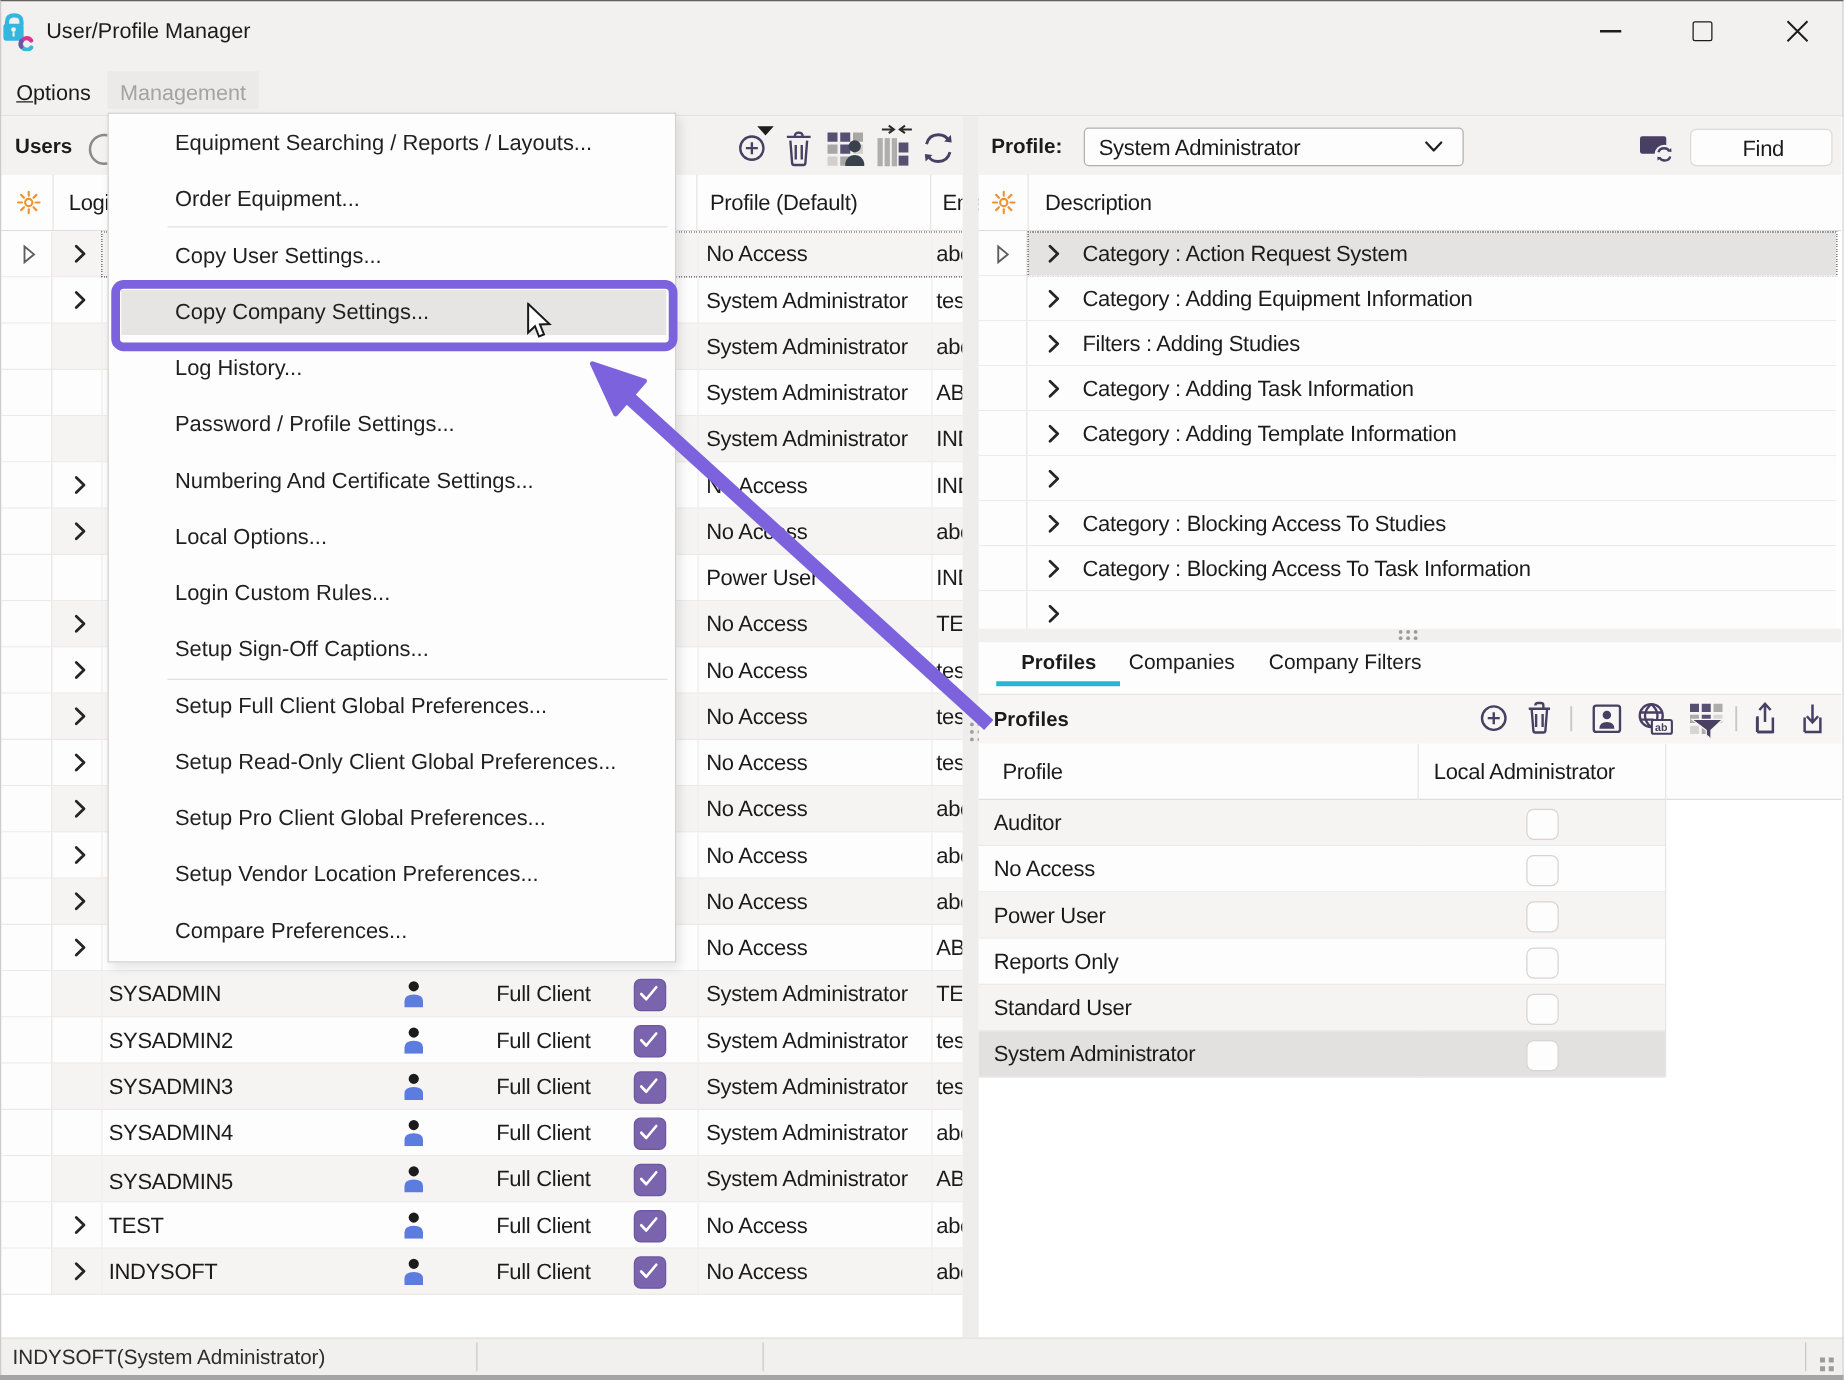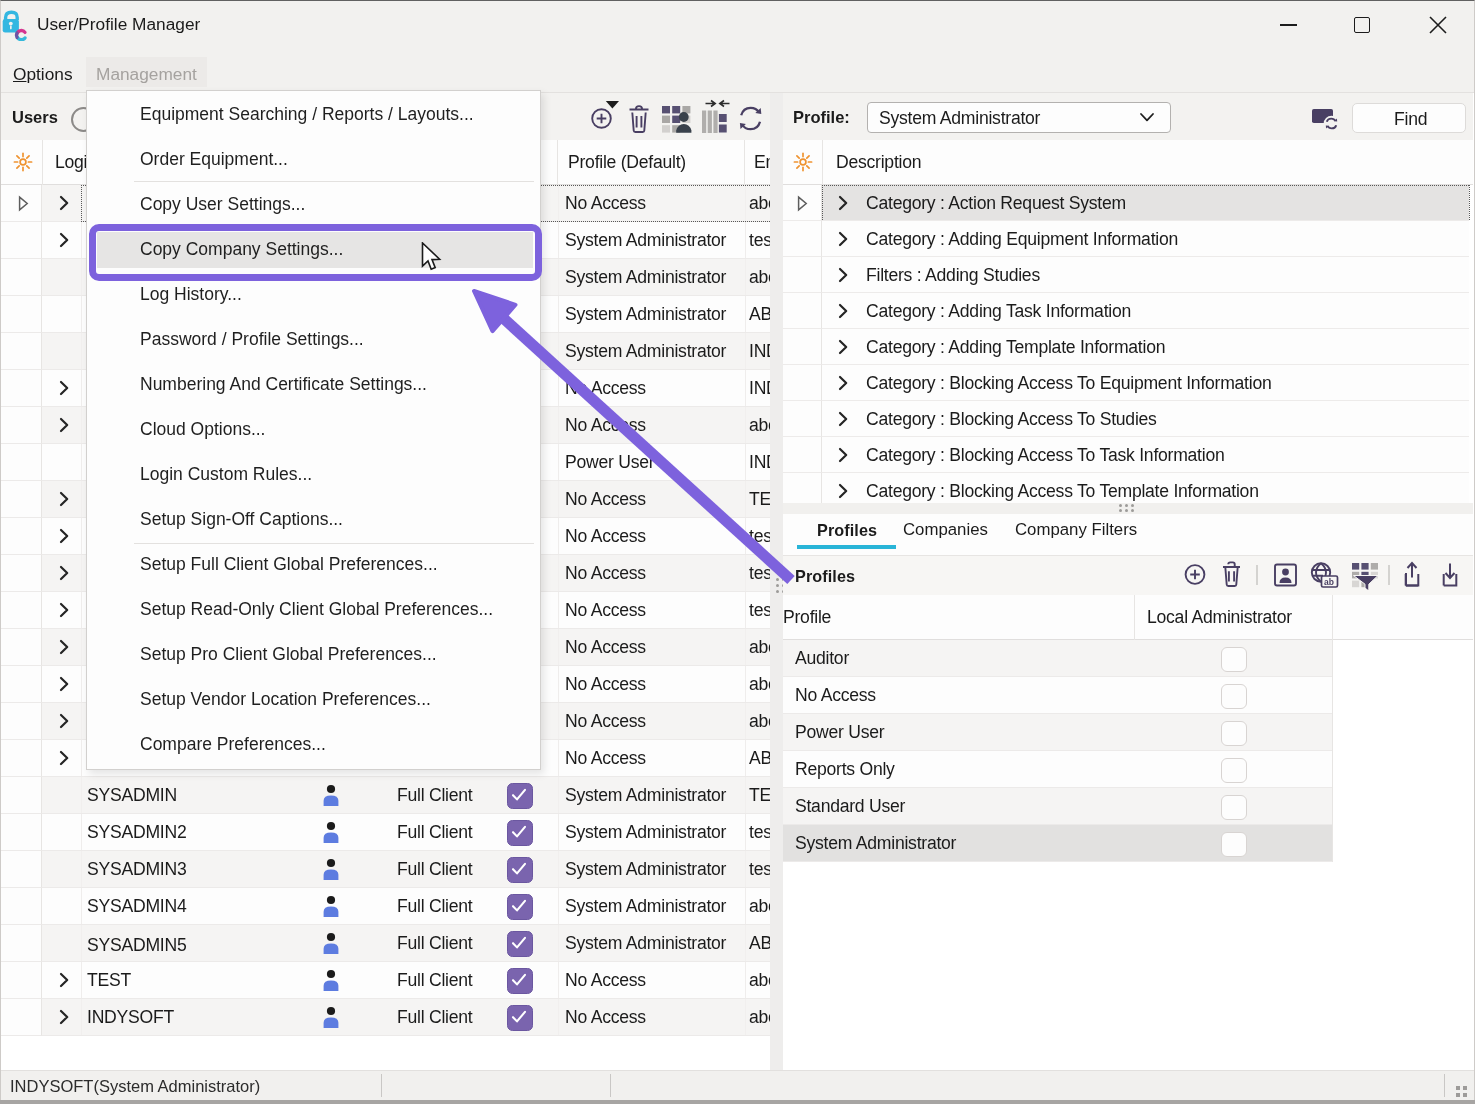--- a/index.html
+++ b/index.html
@@ -456,39 +456,37 @@
 <div class="abs" style="left:0;top:144px;width:39px;height:36px;background:#fdfdfd;border-bottom:1px solid #edebea;border-right:1px solid #e7e5e3;box-sizing:border-box"></div>
 <svg class="abs" style="left:55px;top:154px" width="10" height="16" viewBox="0 0 10 16">
         <polyline points="2,2 8.2,8 2,14" fill="none" stroke="#252525" stroke-width="2.2" stroke-linecap="round" stroke-linejoin="round"></polyline>
       </svg>
 <div class="txt" style="left:83px;top:154px">Category : Adding Template Information</div>
 <div class="abs" style="left:39px;top:180px;width:647px;height:36px;background:#fdfdfd;border-bottom:1px solid #edebea;box-sizing:border-box"></div>
 <div class="abs" style="left:0;top:180px;width:39px;height:36px;background:#fdfdfd;border-bottom:1px solid #edebea;border-right:1px solid #e7e5e3;box-sizing:border-box"></div>
 <svg class="abs" style="left:55px;top:190px" width="10" height="16" viewBox="0 0 10 16">
         <polyline points="2,2 8.2,8 2,14" fill="none" stroke="#252525" stroke-width="2.2" stroke-linecap="round" stroke-linejoin="round"></polyline>
       </svg>
-<div class="txt" style="left:83px;top:190px">Category : Blocking Access To Equipment Information</div>
 <div class="abs" style="left:39px;top:216px;width:647px;height:36px;background:#fdfdfd;border-bottom:1px solid #edebea;box-sizing:border-box"></div>
 <div class="abs" style="left:0;top:216px;width:39px;height:36px;background:#fdfdfd;border-bottom:1px solid #edebea;border-right:1px solid #e7e5e3;box-sizing:border-box"></div>
 <svg class="abs" style="left:55px;top:226px" width="10" height="16" viewBox="0 0 10 16">
         <polyline points="2,2 8.2,8 2,14" fill="none" stroke="#252525" stroke-width="2.2" stroke-linecap="round" stroke-linejoin="round"></polyline>
       </svg>
 <div class="txt" style="left:83px;top:226px">Category : Blocking Access To Studies</div>
 <div class="abs" style="left:39px;top:252px;width:647px;height:36px;background:#fdfdfd;border-bottom:1px solid #edebea;box-sizing:border-box"></div>
 <div class="abs" style="left:0;top:252px;width:39px;height:36px;background:#fdfdfd;border-bottom:1px solid #edebea;border-right:1px solid #e7e5e3;box-sizing:border-box"></div>
 <svg class="abs" style="left:55px;top:262px" width="10" height="16" viewBox="0 0 10 16">
         <polyline points="2,2 8.2,8 2,14" fill="none" stroke="#252525" stroke-width="2.2" stroke-linecap="round" stroke-linejoin="round"></polyline>
       </svg>
 <div class="txt" style="left:83px;top:262px">Category : Blocking Access To Task Information</div>
 <div class="abs" style="left:39px;top:288px;width:647px;height:36px;background:#fdfdfd;border-bottom:1px solid #edebea;box-sizing:border-box"></div>
 <div class="abs" style="left:0;top:288px;width:39px;height:36px;background:#fdfdfd;border-bottom:1px solid #edebea;border-right:1px solid #e7e5e3;box-sizing:border-box"></div>
 <svg class="abs" style="left:55px;top:298px" width="10" height="16" viewBox="0 0 10 16">
         <polyline points="2,2 8.2,8 2,14" fill="none" stroke="#252525" stroke-width="2.2" stroke-linecap="round" stroke-linejoin="round"></polyline>
       </svg>
-<div class="txt" style="left:83px;top:298px">Category : Blocking Access To Template Information</div>
 </div>
 <div class="abs" style="left:783px;top:503px;width:690px;height:11px;background:#f1f0ee"></div>
 <div class="abs" style="left:1119px;top:504px;width:3px;height:3px;border-radius:50%;background:#9d9b99"></div>
 <div class="abs" style="left:1119px;top:509px;width:3px;height:3px;border-radius:50%;background:#9d9b99"></div>
 <div class="abs" style="left:1125px;top:504px;width:3px;height:3px;border-radius:50%;background:#9d9b99"></div>
 <div class="abs" style="left:1125px;top:509px;width:3px;height:3px;border-radius:50%;background:#9d9b99"></div>
 <div class="abs" style="left:1131px;top:504px;width:3px;height:3px;border-radius:50%;background:#9d9b99"></div>
 <div class="abs" style="left:1131px;top:509px;width:3px;height:3px;border-radius:50%;background:#9d9b99"></div>
 <div class="abs" style="left:783px;top:514px;width:690px;height:42px;background:#fdfdfd;border-bottom:1px solid #e7e5e3;box-sizing:border-box"></div>
 <div class="txt b" style="left:817px;top:522px;font-size:16.2px;letter-spacing:0.1px">Profiles</div>
@@ -530,21 +528,21 @@
 <line x1="206" y1="5" x2="206" y2="25" stroke="#c9c7c5" stroke-width="1.5"></line>
 <g stroke="#493f63" stroke-width="2" fill="none">
 <path d="M223 13 L223 25.5 M223 25.5 L235 25.5 M235 13"></path>
 <path d="M222.7 25.5 L222.7 14 M222.7 25.5 L235.3 25.5 L235.3 14"></path>
 <path d="M229 17.5 L229 3.5 M224.5 8 L229 3 L233.5 8"></path>
 <path d="M260.7 25.5 L260.7 14 M260.7 25.5 L273.3 25.5 L273.3 14"></path>
 <path d="M267 3.5 L267 17.5 M262.5 13 L267 18 L271.5 13"></path>
 </g>
 </svg>
 <div class="abs" style="left:783px;top:595px;width:690px;height:45px;background:#fdfdfd;border-bottom:1px solid #e0dedd;box-sizing:border-box"></div>
-<div class="txt" style="left:783px;top:609px">Profile</div>
+<div class="txt" style="left:802px;top:609px">Profile</div>
 <div class="txt" style="left:1147px;top:609px">Local Administrator</div>
 <div class="abs" style="left:1134px;top:595px;width:1px;height:267px;background:#e7e5e3"></div>
 <div class="abs" style="left:1332px;top:595px;width:1px;height:267px;background:#e7e5e3"></div>
 <div class="abs" style="left:783px;top:640px;width:549px;height:37px;background:#f5f4f3;border-bottom:1px solid #eceae9;box-sizing:border-box"></div>
 <div class="txt" style="left:795px;top:650px">Auditor</div>
 <div class="abs" style="left:1221px;top:646.5px;width:23.5px;height:23.5px;border-radius:6px;background:#fdfdfd;border:1.6px solid #d8d4d2"></div>
 <div class="abs" style="left:783px;top:677px;width:549px;height:37px;background:#fdfdfd;border-bottom:1px solid #eceae9;box-sizing:border-box"></div>
 <div class="txt" style="left:795px;top:687px">No Access</div>
 <div class="abs" style="left:1221px;top:683.5px;width:23.5px;height:23.5px;border-radius:6px;background:#fdfdfd;border:1.6px solid #d8d4d2"></div>
 <div class="abs" style="left:783px;top:714px;width:549px;height:37px;background:#f5f4f3;border-bottom:1px solid #eceae9;box-sizing:border-box"></div>
@@ -571,21 +569,21 @@
 <div class="abs" style="left:86px;top:90px;width:455px;height:680px;background:#fdfdfd;border:1px solid #d2d0ce;box-sizing:border-box;box-shadow:3px 4px 8px rgba(0,0,0,0.10);z-index:20"></div>
 <div class="txt mi" style="left:140px;top:105.5px;z-index:23">Equipment Searching / Reports / Layouts...</div>
 <div class="txt mi" style="left:140px;top:150.5px;z-index:23">Order Equipment...</div>
 <div class="txt mi" style="left:140px;top:195.5px;z-index:23">Copy User Settings...</div>
 <div class="abs" style="left:96.5px;top:232.4px;width:436.5px;height:36.1px;background:#e6e5e4;z-index:21"></div>
 <div class="abs" style="left:89px;top:224.3px;width:453px;height:56.3px;border:7.5px solid #7d62dd;border-radius:10px;box-sizing:border-box;z-index:22"></div>
 <div class="txt mi" style="left:140px;top:240.5px;z-index:23">Copy Company Settings...</div>
 <div class="txt mi" style="left:140px;top:285.5px;z-index:23">Log History...</div>
 <div class="txt mi" style="left:140px;top:330.5px;z-index:23">Password / Profile Settings...</div>
 <div class="txt mi" style="left:140px;top:375.5px;z-index:23">Numbering And Certificate Settings...</div>
-<div class="txt mi" style="left:140px;top:420.5px;z-index:23">Cloud Options...</div>
+<div class="txt mi" style="left:140px;top:420.5px;z-index:23">Local Options...</div>
 <div class="txt mi" style="left:140px;top:465.5px;z-index:23">Login Custom Rules...</div>
 <div class="txt mi" style="left:140px;top:510.5px;z-index:23">Setup Sign-Off Captions...</div>
 <div class="txt mi" style="left:140px;top:555.5px;z-index:23">Setup Full Client Global Preferences...</div>
 <div class="txt mi" style="left:140px;top:600.5px;z-index:23">Setup Read-Only Client Global Preferences...</div>
 <div class="txt mi" style="left:140px;top:645.5px;z-index:23">Setup Pro Client Global Preferences...</div>
 <div class="txt mi" style="left:140px;top:690.5px;z-index:23">Setup Vendor Location Preferences...</div>
 <div class="txt mi" style="left:140px;top:735.5px;z-index:23">Compare Preferences...</div>
 <div class="abs" style="left:134px;top:181px;width:400px;height:1px;background:#e3e1df;z-index:21"></div>
 <div class="abs" style="left:134px;top:543px;width:400px;height:1px;background:#e3e1df;z-index:21"></div>
 <svg class="abs" style="left:421px;top:242px;z-index:40" width="22" height="32" viewBox="0 0 22 32">

